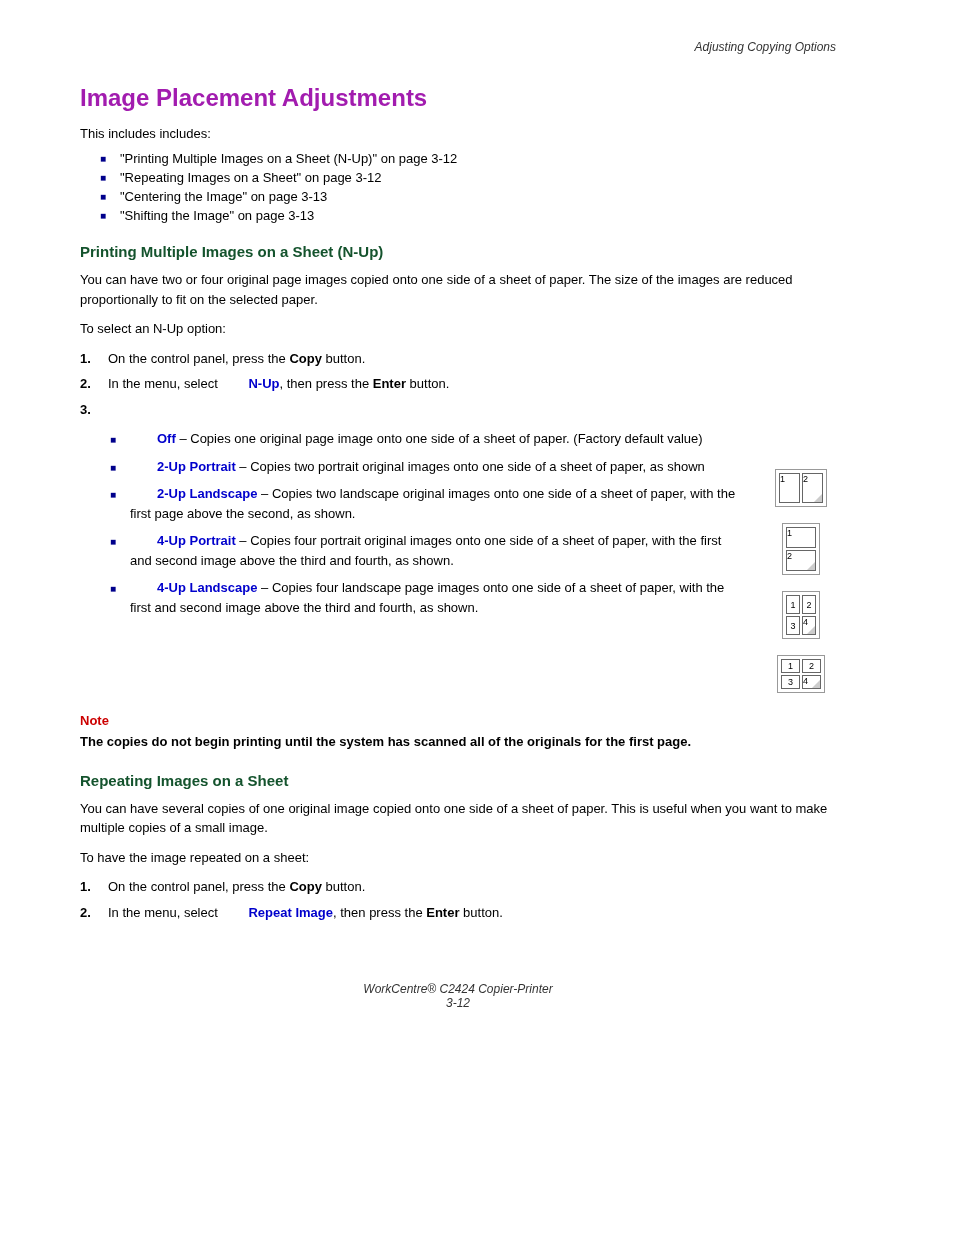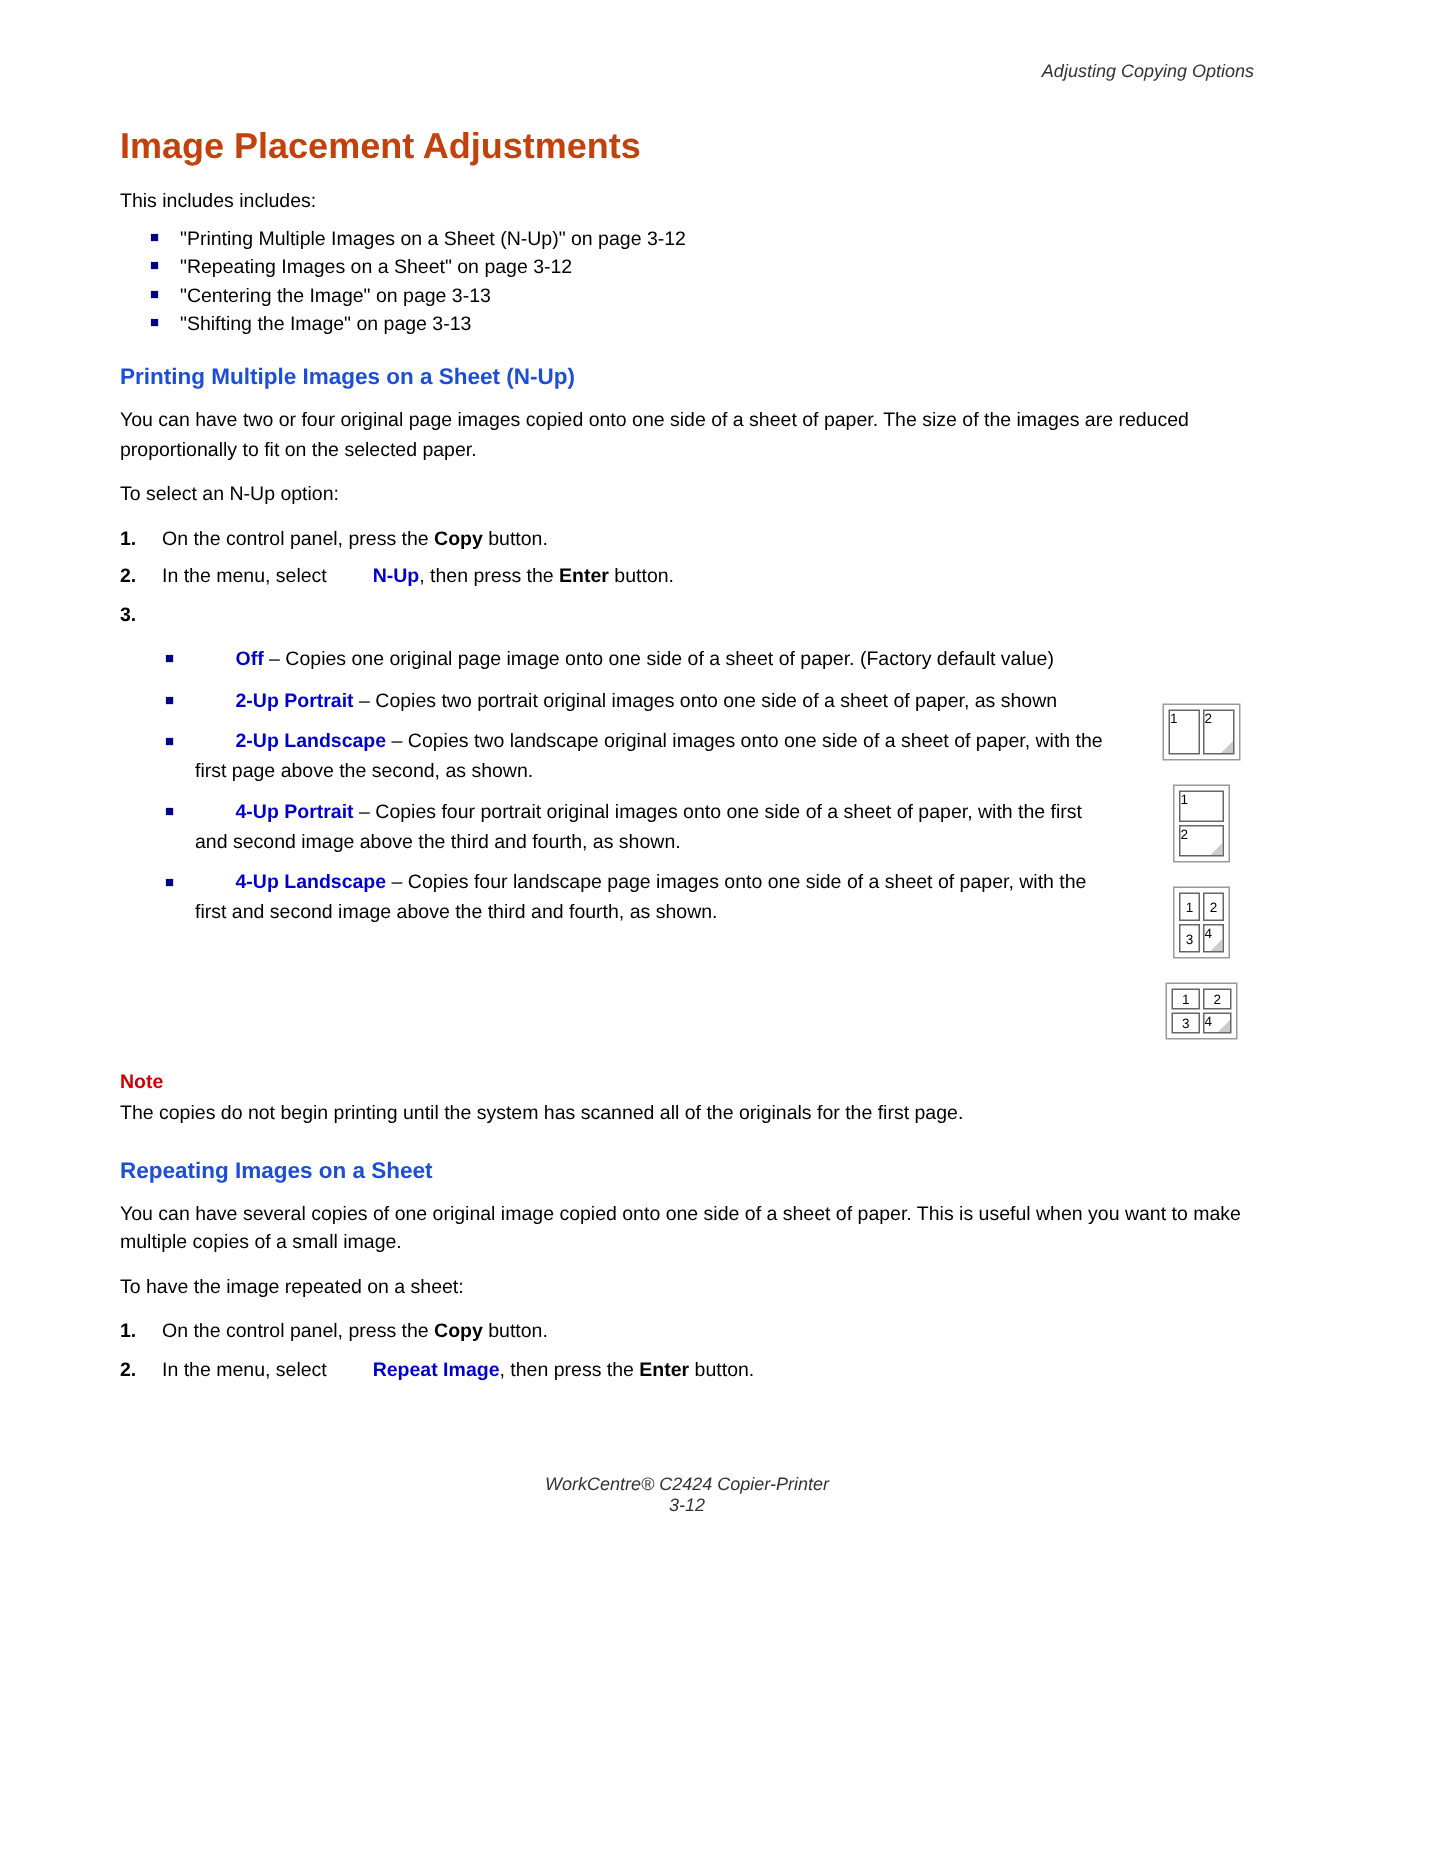--- a/index.html
+++ b/index.html
@@ -21,21 +21,21 @@
     .header-right {
       text-align: right;
       font-style: italic;
       font-size: 12px;
       color: #333;
       margin-bottom: 30px;
     }
     .page-title {
       font-size: 24px;
       font-weight: bold;
-      color: #c2410c;
+      color: #a21caf;
       margin-bottom: 14px;
       border-bottom: none;
     }
     .intro-text {
       font-size: 13px;
       margin-bottom: 10px;
     }
     .bullet-list {
       list-style: none;
       margin: 0 0 18px 20px;
@@ -50,21 +50,21 @@
       content: '■';
       color: #00008b;
       position: absolute;
       left: 0;
       font-size: 10px;
       top: 2px;
     }
     .section-heading {
       font-size: 15px;
       font-weight: bold;
-      color: #1d4ed8;
+      color: #14532d;
       margin-bottom: 10px;
       margin-top: 20px;
     }
     .body-text {
       font-size: 13px;
       margin-bottom: 10px;
       line-height: 1.5;
     }
     .numbered-list {
       list-style: none;
@@ -179,20 +179,21 @@
     }
     .note-label {
       font-weight: bold;
       color: #cc0000;
       font-size: 13px;
       margin-bottom: 4px;
     }
     .note-text {
       font-size: 13px;
       line-height: 1.5;
+      font-weight: bold;
     }
     .footer {
       text-align: center;
       font-style: italic;
       font-size: 12px;
       color: #333;
       margin-top: 60px;
     }
     .content-with-diagrams {
       display: flex;

